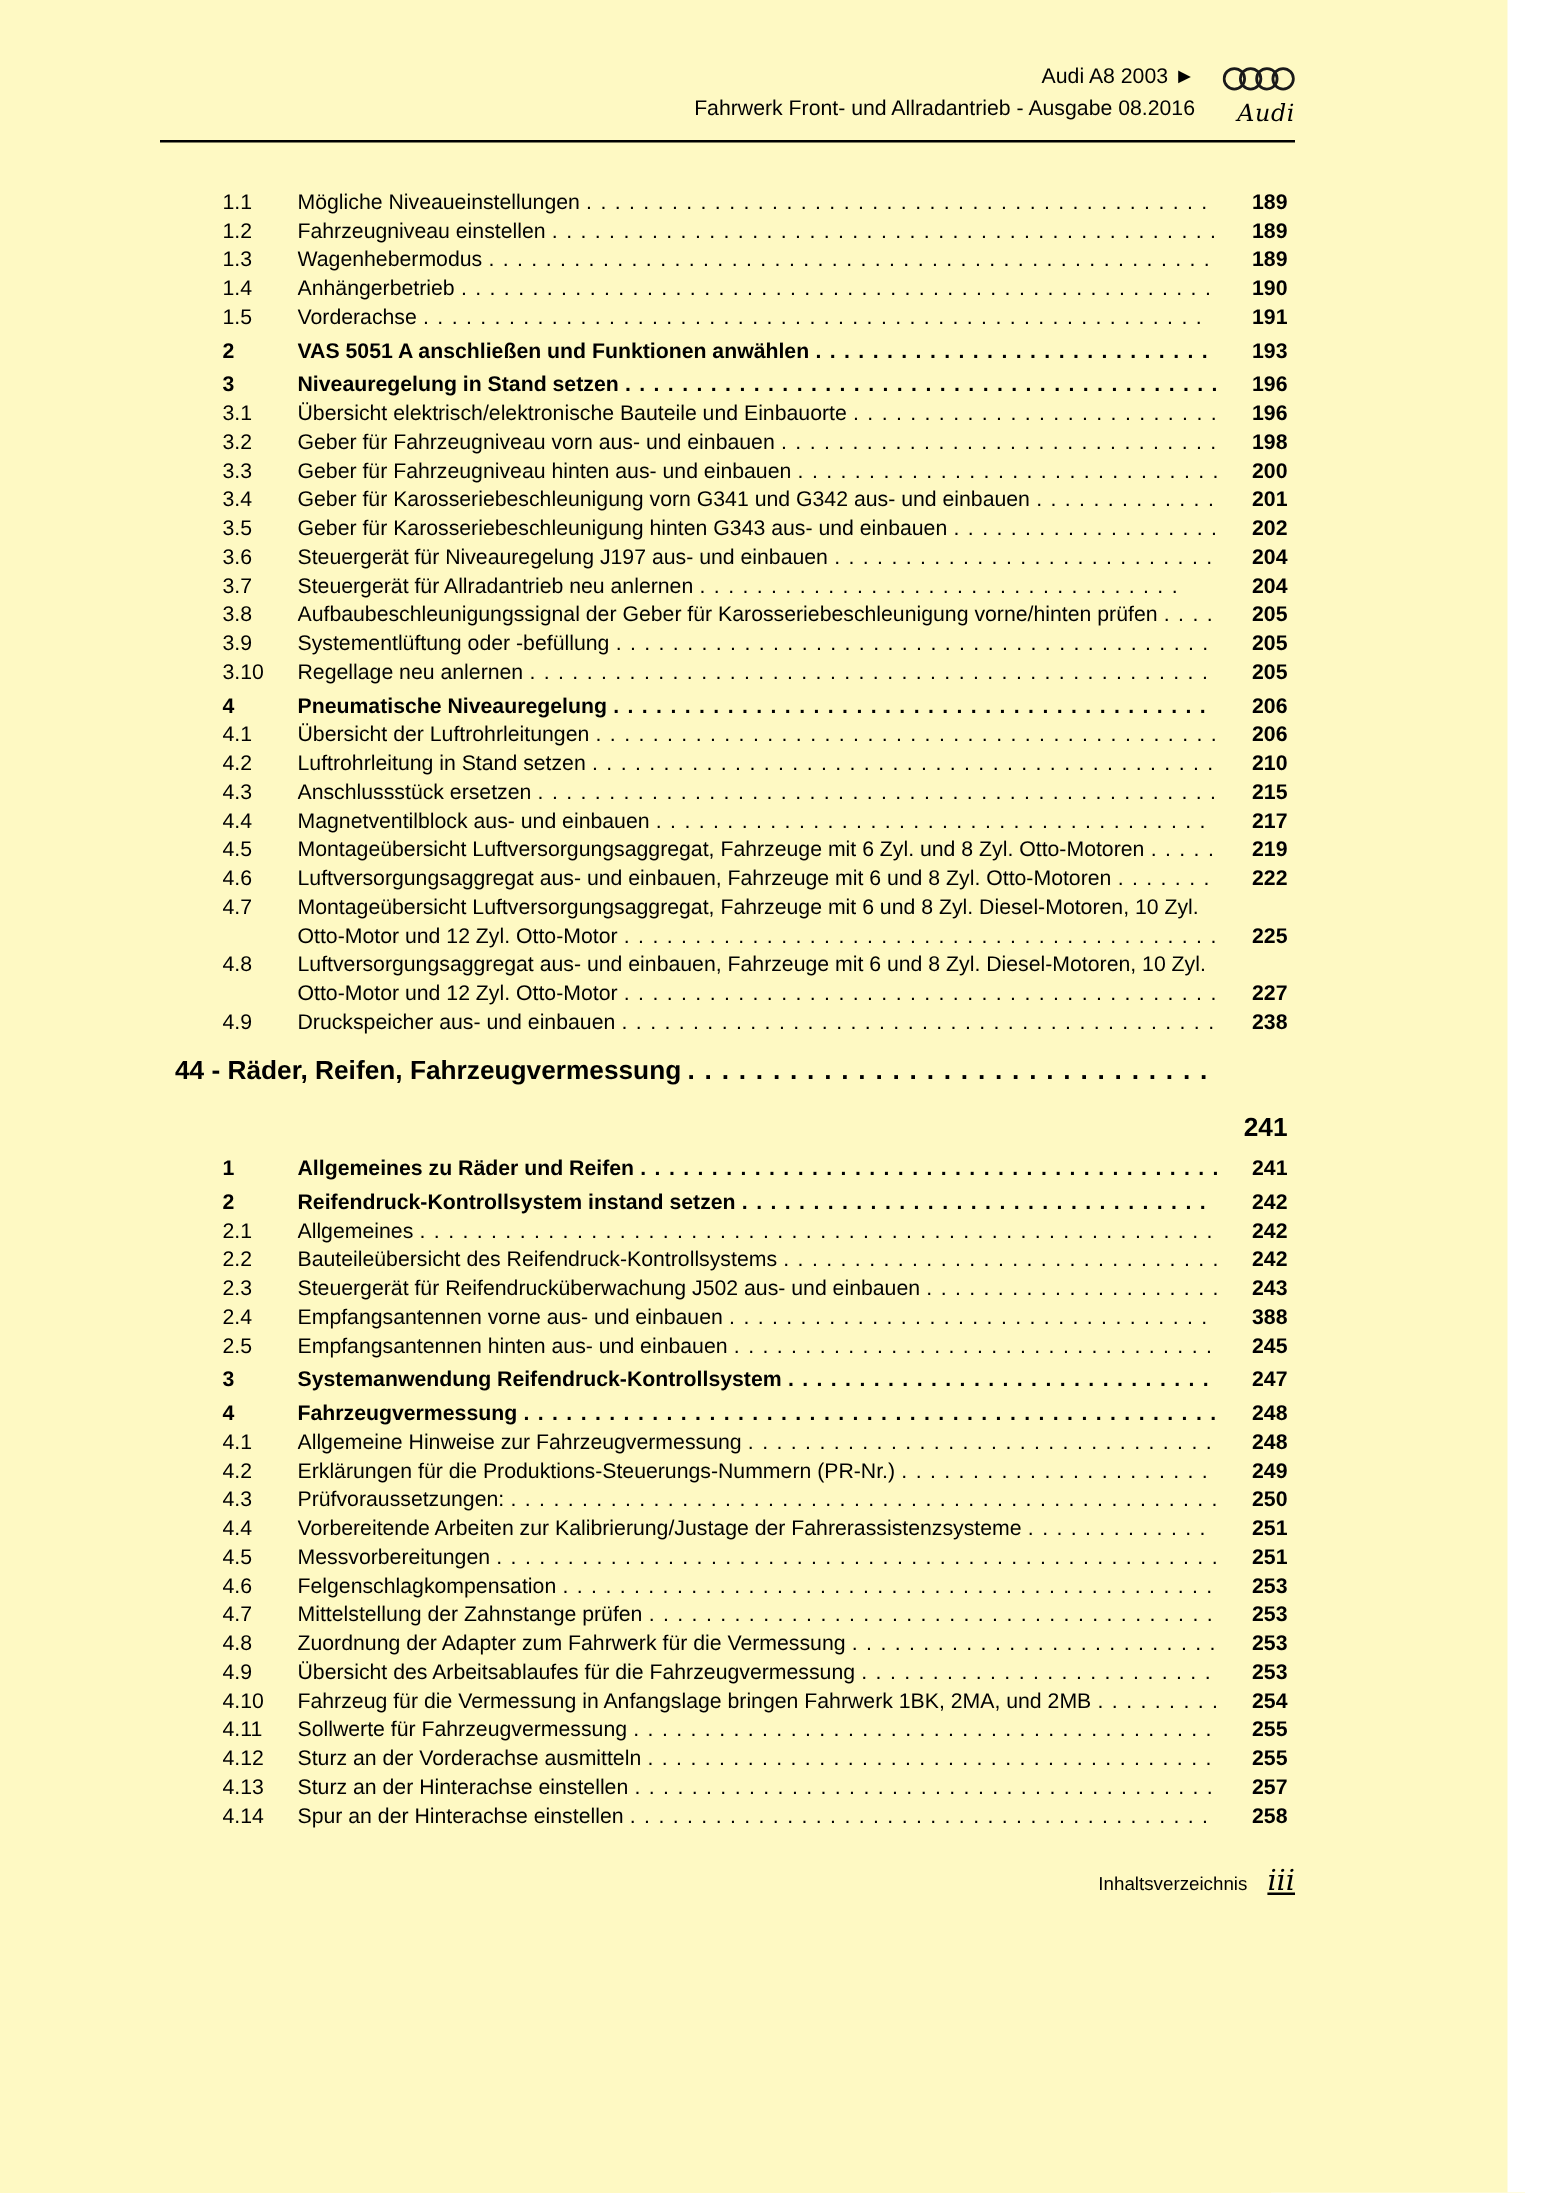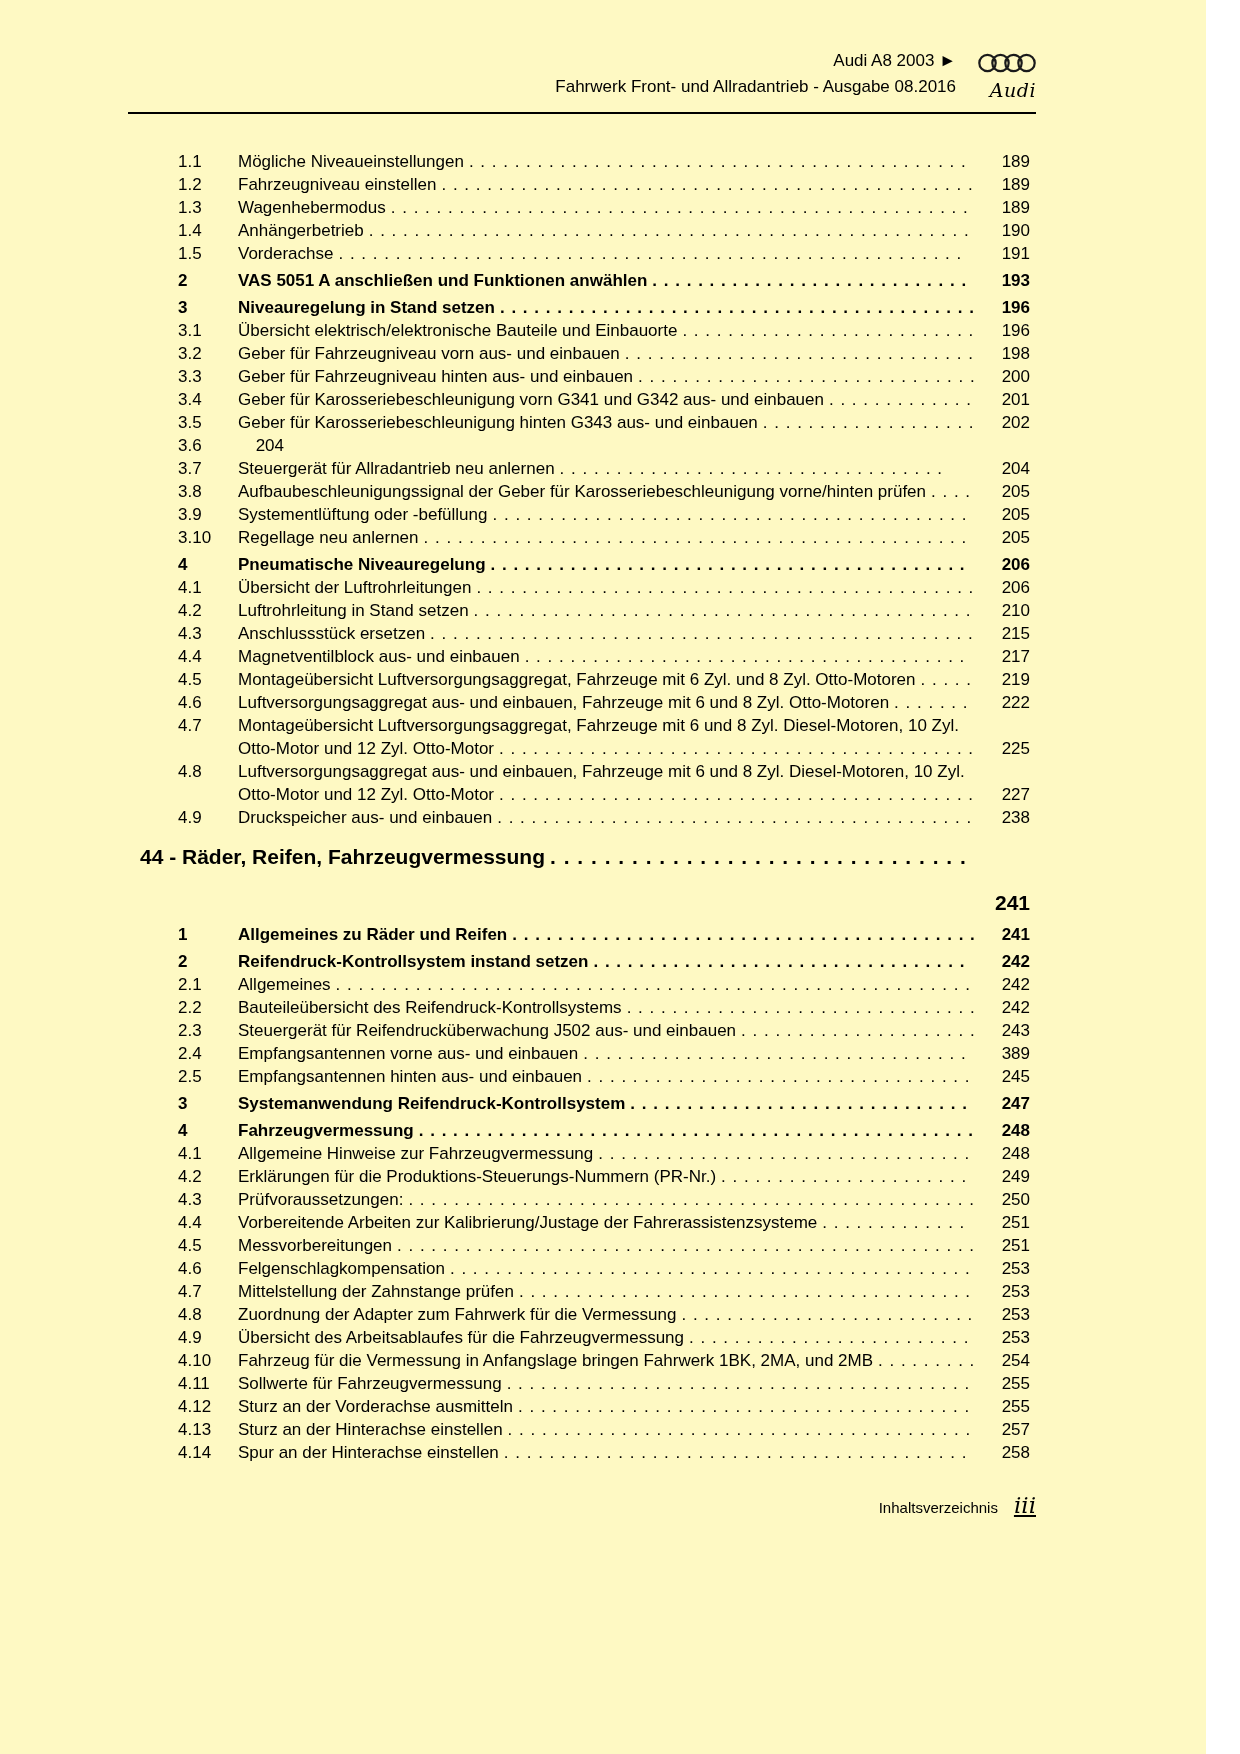--- a/index.html
+++ b/index.html
@@ -27,20 +27,21 @@
     margin:14px 0 7px -38px;
     flex-direction:column;
   }
   .num { flex:0 0 60px; }
   .mid { flex:1 1 auto; min-width:0; margin-right:8px; overflow:hidden; }
   .leader { margin-left:5px; letter-spacing:1px; }
   .pg {
     flex:0 0 46px; align-self:stretch;
     display:flex; align-items:flex-end; justify-content:flex-end;
     text-align:right;
+    font-weight:bold;
   }
   
   .footer { position:absolute; top:1492px; left:128px; width:908px; text-align:right; }
   .footer-label { font-size:15px; vertical-align:baseline; }
   .footer-page {
     font-family:"DejaVu Serif", serif; font-style:italic;
     font-size:23px; margin-left:16px; vertical-align:baseline;text-decoration:underline;
   }
 </style>
 </head>
@@ -126,20 +127,21 @@
     <span class="mid"><span class="title">Geber für Karosseriebeschleunigung vorn G341 und G342 aus- und einbauen</span><span class="leader">. . . . . . . . . . . . . </span></span>
     <span class="pg">201</span>
   </div>
       <div class="row normal">
     <span class="num">3.5</span>
     <span class="mid"><span class="title">Geber für Karosseriebeschleunigung hinten G343 aus- und einbauen</span><span class="leader">. . . . . . . . . . . . . . . . . . . </span></span>
     <span class="pg">202</span>
   </div>
       <div class="row normal">
     <span class="num">3.6</span>
+    <span class="mid"><span class="title">Steuergerät für Niveauregelung J197 aus- und einbauen</span><span class="leader">. . . . . . . . . . . . . . . . . . . . . . . . . . . </span></span>
     <span class="pg">204</span>
   </div>
       <div class="row normal">
     <span class="num">3.7</span>
     <span class="mid"><span class="title">Steuergerät für Allradantrieb neu anlernen</span><span class="leader">. . . . . . . . . . . . . . . . . . . . . . . . . . . . . . . . . . </span></span>
     <span class="pg">204</span>
   </div>
       <div class="row normal">
     <span class="num">3.8</span>
     <span class="mid"><span class="title">Aufbaubeschleunigungssignal der Geber für Karosseriebeschleunigung vorne/hinten prüfen</span><span class="leader">. . . . </span></span>
@@ -231,21 +233,21 @@
     <span class="pg">242</span>
   </div>
       <div class="row normal">
     <span class="num">2.3</span>
     <span class="mid"><span class="title">Steuergerät für Reifendrucküberwachung J502 aus- und einbauen</span><span class="leader">. . . . . . . . . . . . . . . . . . . . . </span></span>
     <span class="pg">243</span>
   </div>
       <div class="row normal">
     <span class="num">2.4</span>
     <span class="mid"><span class="title">Empfangsantennen vorne aus- und einbauen</span><span class="leader">. . . . . . . . . . . . . . . . . . . . . . . . . . . . . . . . . . </span></span>
-    <span class="pg">389</span>
+    <span class="pg">388</span>
   </div>
       <div class="row normal">
     <span class="num">2.5</span>
     <span class="mid"><span class="title">Empfangsantennen hinten aus- und einbauen</span><span class="leader">. . . . . . . . . . . . . . . . . . . . . . . . . . . . . . . . . . </span></span>
     <span class="pg">245</span>
   </div>
       <div class="row bold">
     <span class="num">3</span>
     <span class="mid"><span class="title">Systemanwendung Reifendruck-Kontrollsystem</span><span class="leader">. . . . . . . . . . . . . . . . . . . . . . . . . . . . . . </span></span>
     <span class="pg">247</span>

